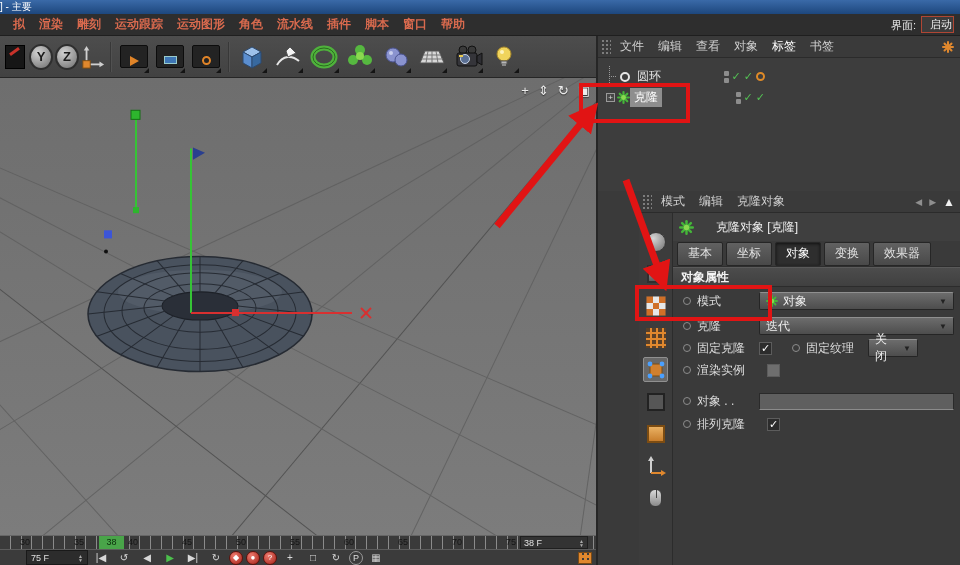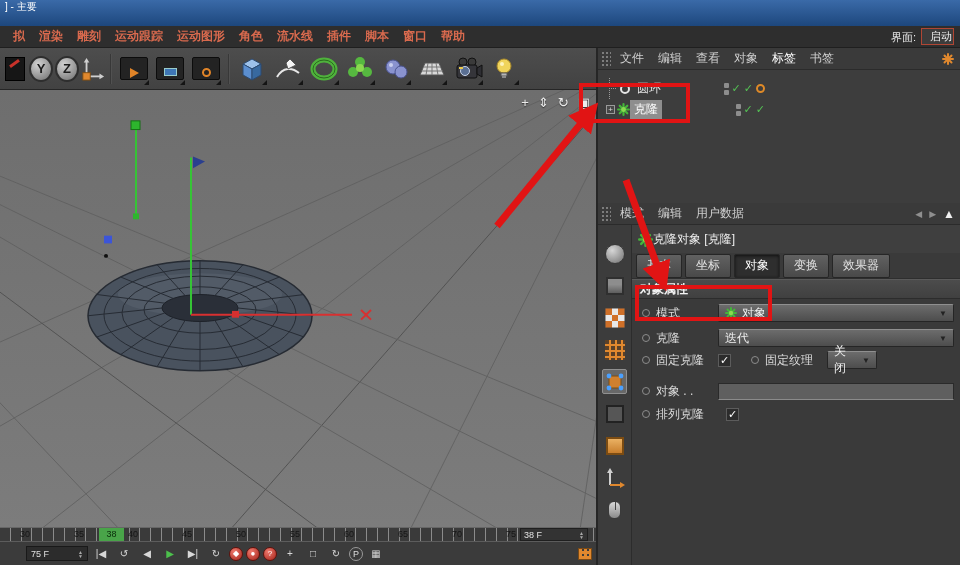--- a/index.html
+++ b/index.html
@@ -1,21 +1,21 @@
 <!DOCTYPE html>
 <html><head>
 <meta charset="utf-8">
 <style>
   * { margin:0; padding:0; box-sizing:border-box; }
   html,body { width:960px; height:565px; overflow:hidden; }
   body { font-family:"Liberation Sans","DejaVu Sans",sans-serif; background:#3a3a3a; position:relative; color:#ddd; }
   .app { width:960px; height:565px; display:flex; flex-direction:column; }
 
   
-  .titlebar { height:26px; background:linear-gradient(#3a6aa8,#1d477d); color:#fff; font-size:10px; line-height:14px; padding-left:5px; flex:none; }
+  .titlebar { height:14px; background:linear-gradient(#3a6aa8,#1d477d); color:#fff; font-size:10px; line-height:14px; flex:none; }
 
   
   .menubar { height:22px; background:#2e2e2e; border-bottom:1px solid #1f1f1f; display:flex; align-items:center; padding:0 6px; flex:none; }
   .menu-item { color:#d96a4e; font-size:12px; font-weight:bold; padding:0 7px; cursor:default; }
   .menubar-right { margin-left:auto; display:flex; align-items:flex-end; gap:5px; }
   .iface-label { color:#e8e8e8; font-size:11px; }
   .iface-box { background:#3c3c3c; border:1px solid #b04634; color:#efefef; font-size:11px; padding:0 1px 1px 8px; line-height:14px; }
 
   .main { flex:1; display:flex; min-height:0; }
   .left-col { width:596px; flex:none; display:flex; flex-direction:column; min-height:0; }
@@ -47,21 +47,21 @@
   
   .ruler { height:14px; background:linear-gradient(#b4b4b4,#9c9c9c); position:relative; flex:none; border-top:1px solid #666;
            background-image:repeating-linear-gradient(90deg,transparent 0 9.8px,#8b8b8b 9.8px 10.8px); }
   .tick { position:absolute; top:1px; transform:translateX(-50%); font-size:9px; color:#151515; }
   .marker { position:absolute; left:99px; top:0; bottom:0; width:25px; background:#49a449; color:#0b2d0b; font-size:9px; text-align:center; line-height:13px; }
   .framefield { position:absolute; top:0; bottom:0; display:flex; align-items:center; background:#333; border:1px solid #1f1f1f; color:#e2e2e2; font-size:9px; padding:0 3px; gap:3px; }
   .framefield .spin { display:flex; flex-direction:column; font-size:5px; color:#aaa; line-height:4px; margin-left:auto; }
   .rf-end { left:520px; width:68px; }
 
   
-  .transport { height:24px; background:#3b3b3b; border-top:1px solid #5c5c5c; display:flex; align-items:center; padding:0 4px; gap:3px; flex:none; }
+  .transport { height:16px; background:#3b3b3b; border-top:1px solid #5c5c5c; display:flex; align-items:center; padding:0 4px; gap:3px; flex:none; }
   .tr-field { position:relative; width:62px; height:15px; background:#2c2c2c; border:1px solid #191919; color:#e0e0e0; font-size:9px; display:flex; align-items:center; padding:0 4px; margin-left:22px; }
   .tr-field .spin { display:flex; flex-direction:column; font-size:5px; color:#aaa; line-height:4px; margin-left:auto; }
   .tbtn { width:20px; height:16px; display:flex; align-items:center; justify-content:center; color:#d8d8d8; font-size:10px; cursor:pointer; }
   .tbtn.play { color:#4cc04c; }
   .rbtn { width:14px; height:14px; border-radius:50%; background:radial-gradient(circle at 35% 30%,#ef7a6e,#a32218); border:1px solid #5f120c; color:#fff; font-size:8px; display:flex; align-items:center; justify-content:center; cursor:pointer; }
   .pcircle { width:14px; height:14px; border-radius:50%; border:1px solid #999; color:#ddd; font-size:9px; display:flex; align-items:center; justify-content:center; }
   .tl-grid { width:14px; height:12px; margin-left:auto; background:
       repeating-linear-gradient(90deg,#e0882e 0 3px,transparent 3px 5px),
       repeating-linear-gradient(0deg,#e0882e 0 3px,transparent 3px 5px); border:1px solid #7a4a16; }
 
@@ -80,37 +80,37 @@
   .circle-ic { width:10px; height:10px; border:2px solid #e6e6e6; border-radius:50%; margin:0 3px; flex:none; }
   .om-label { padding:1px 4px; }
   .om-label.sel { background:#8e8e8e; color:#fff; }
   .om-states { margin-left:auto; margin-right:195px; display:flex; align-items:center; gap:3px; }
   .vdots { display:flex; flex-direction:column; gap:2px; }
   .vdots i { width:5px; height:5px; background:#8d8d8d; display:block; border-radius:1px; }
   .chk-green { color:#54c254; font-size:11px; font-weight:bold; }
   .ring-orange { width:9px; height:9px; border:2px solid #df8a28; border-radius:50%; }
   .om-filter { margin-left:auto; margin-right:6px; display:flex; gap:3px; align-items:center; }
 
-  .am { flex:1; display:flex; flex-direction:column; min-height:0; }
+  .am { flex:1; display:flex; flex-direction:column; min-height:0;padding-left:41px; }
   .am-nav { margin-left:auto; margin-right:5px; display:flex; align-items:center; gap:7px; }
   .am-nav .dim { color:#8f8f8f; font-size:9px; }
   .am-nav .up { color:#f0f0f0; font-size:12px; }
   .am-body { flex:1; display:flex; min-height:0; }
   .mode-strip { width:34px; flex:none; background:#3c3c3c; border-right:1px solid #2c2c2c; display:flex; flex-direction:column; align-items:center; padding-top:16px; gap:7px; }
   .ms-ic { width:25px; height:25px; display:flex; align-items:center; justify-content:center; flex:none; }
   .ms-ic.sel { background:#686868; border:1px solid #909090; border-radius:2px; }
   .ms-sphere { width:20px; height:20px; border-radius:50%; background:radial-gradient(circle at 35% 30%,#d6d6d6,#707070); border:1px solid #3a3a3a; }
   .ms-cube { width:18px; height:18px; background:linear-gradient(#8d8d8d 40%,#5e5e5e); border:2px solid #2f2f2f; }
   .ms-cube-dark { width:18px; height:18px; background:#565656; border:2px solid #222; }
   .ms-cube-orange { width:18px; height:18px; background:linear-gradient(#eab163,#c87e2c); border:2px solid #7c4c12; }
   .ms-mouse { width:13px; height:18px; border-radius:6px; background:linear-gradient(#d9d9d9,#8a8a8a); border:1px solid #3a3a3a; position:relative; }
   .ms-mouse:before { content:""; position:absolute; left:50%; top:0; height:8px; border-left:1px solid #444; }
 
   .am-content { flex:1; display:flex; flex-direction:column; min-width:0; }
-  .am-title { height:28px; display:flex; align-items:center; gap:0; padding-left:6px; background:#3f3f3f; font-size:12px; color:#efefef; flex:none; }
+  .am-title { height:28px; display:flex; align-items:center; gap:22px; padding-left:6px; background:#3f3f3f; font-size:12px; color:#efefef; flex:none; }
   .am-tabs { height:26px; display:flex; align-items:center; padding:0 4px; gap:3px; background:#3a3a3a; border-bottom:1px solid #2e2e2e; flex:none; }
   .tab { font-size:12px; color:#e2e2e2; background:linear-gradient(#616161,#494949); border:1px solid #262626; border-radius:2px; padding:2px 10px 3px; cursor:pointer; }
   .tab.active { background:#2e2e2e; color:#fff; box-shadow:inset 0 1px 3px #111; }
   .am-section { height:20px; background:linear-gradient(#4c4c4c,#404040); border-top:1px solid #5a5a5a; border-bottom:1px solid #2c2c2c; display:flex; align-items:center; padding-left:8px; font-size:12px; font-weight:bold; color:#f4f4f4; flex:none; }
   .prow { display:flex; align-items:center; padding:0 6px 0 10px; font-size:12px; color:#dcdcdc; flex:none; }
   .h28{height:28px;} .h22{height:22px;} .h24{height:24px;}
   .adot { width:8px; height:8px; border:1px solid #8c8c8c; border-radius:50%; margin-right:6px; flex:none; }
   .plabel { width:62px; flex:none; }
   .plabel.wide { width:70px; }
   .dd { flex:1; height:18px; background:linear-gradient(#6c6c6c,#4d4d4d); border:1px solid #252525; border-top-color:#8f8f8f; border-radius:2px; display:flex; align-items:center; gap:5px; padding:0 6px; color:#f0f0f0; cursor:pointer; min-width:0; }
@@ -423,21 +423,21 @@
             </span>
           </div>
         </div>
       </div>
 
       <div class="am">
         <div class="panel-menu">
           <span class="grip"></span>
           <span class="pmenu-item">模式</span>
           <span class="pmenu-item">编辑</span>
-          <span class="pmenu-item">用户数据</span>
+          <span class="pmenu-item">克隆对象</span>
           <span class="am-nav">
             <span class="dim">◀</span>
             <span class="dim">▶</span>
             <span class="up">▲</span>
           </span>
         </div>
         <div class="am-body">
           <div class="mode-strip">
             <span class="ms-ic">
                 <span class="ms-sphere"></span>
@@ -554,20 +554,25 @@
               <span class="cbox">✓</span>
               <span style="width:20px"></span>
               <span class="adot"></span>
               <span class="plabel">固定纹理</span>
               <span class="dd small">
                 <span>关闭</span>
                 <span class="arrow">▼</span>
               </span>
             </div>
 
+            <div class="prow h22">
+              <span class="adot"></span>
+              <span class="plabel wide">渲染实例</span>
+              <span class="cbox off"></span>
+            </div>
 
             <div style="height:8px"></div>
 
             <div class="prow h24">
               <span class="adot"></span>
               <span class="plabel">对象 . .</span>
               <span class="linkfield"></span>
             </div>
 
             <div class="prow h22">

